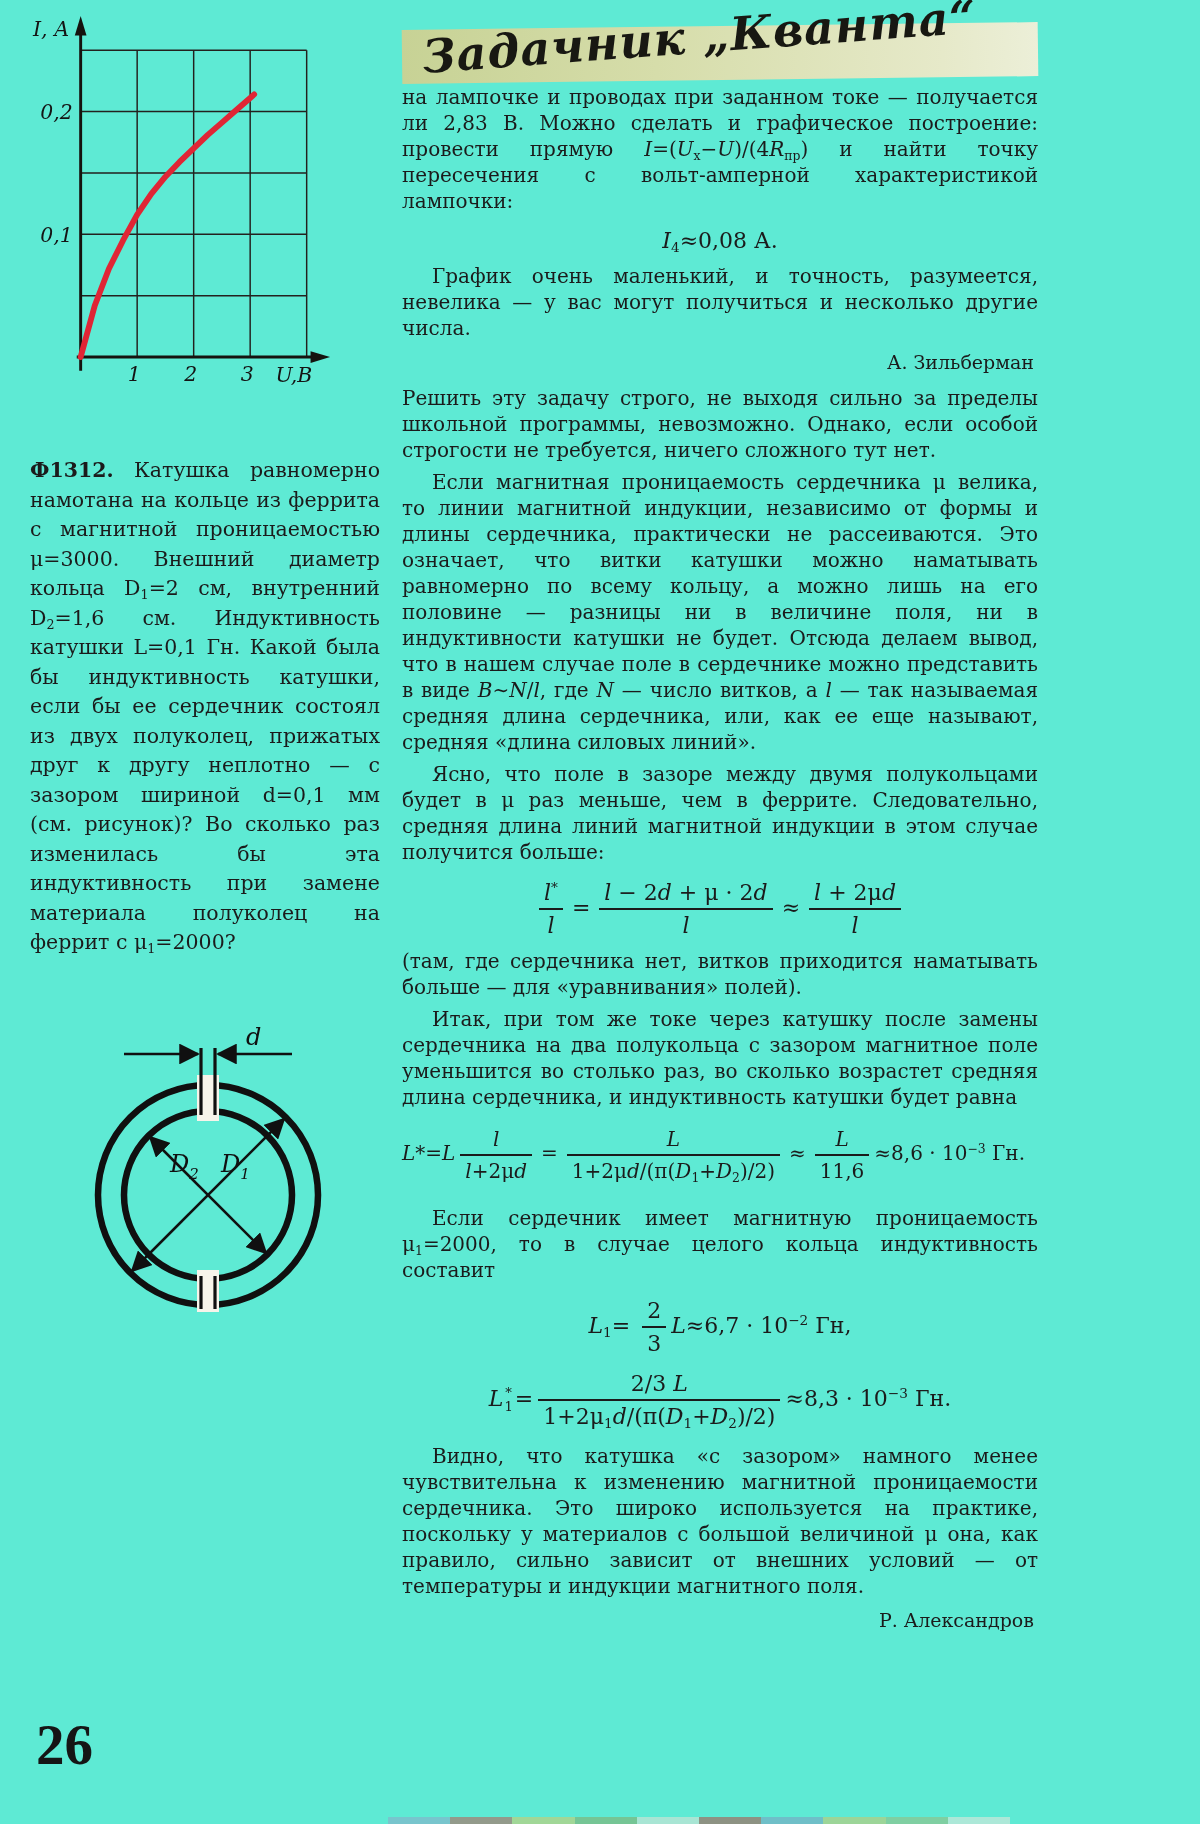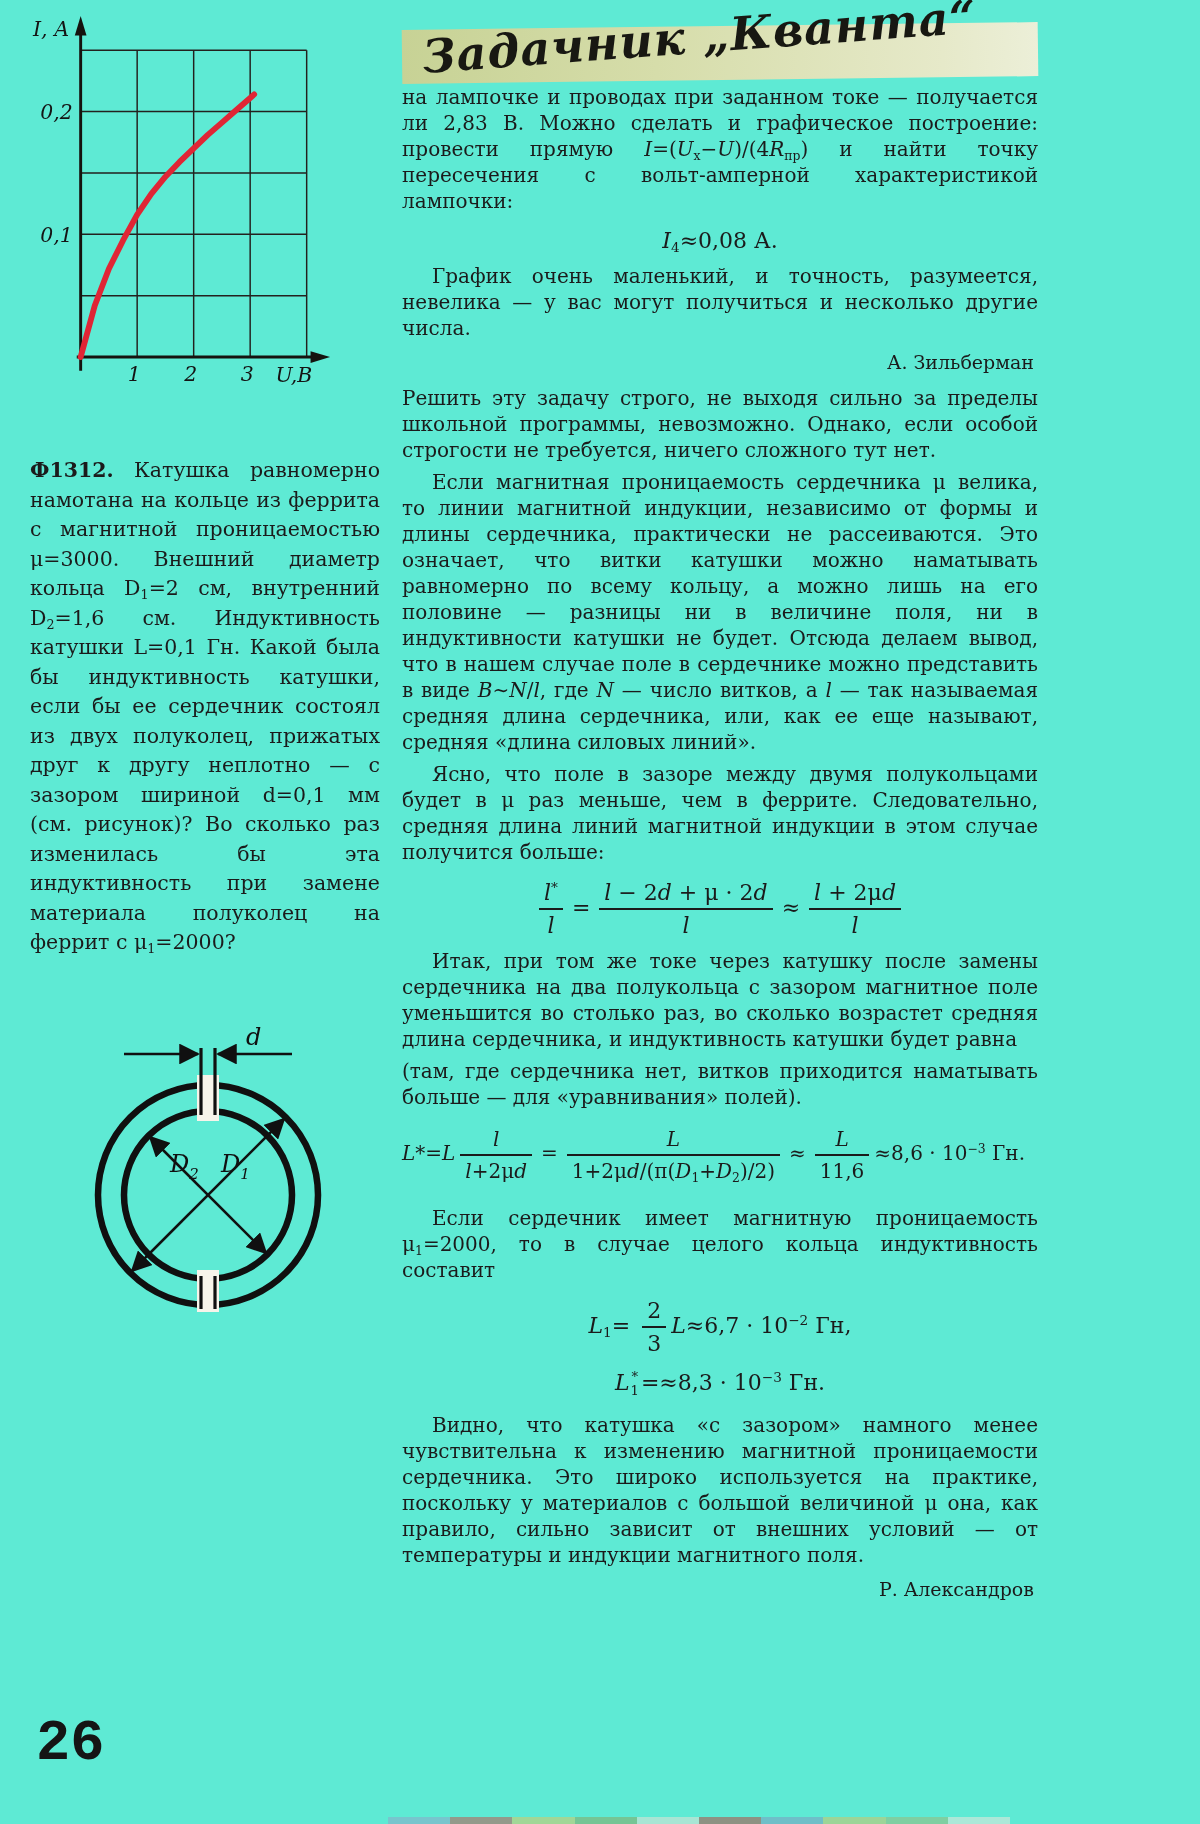--- a/index.html
+++ b/index.html
@@ -46,21 +46,21 @@
   .supsub{display:inline-flex;flex-direction:column;vertical-align:middle;
           font-size:60%;line-height:1.05;margin:0 2px 0 1px;font-style:normal;}
 
   
   .diagram-wrap{margin:62px 0 0 28px;}
   .dlbl{font-family:"DejaVu Serif",serif;font-style:italic;font-size:24px;fill:#101010;}
   .tsub{font-size:15px;}
 
   
   .pagenum{position:absolute;left:36px;top:1712px;
-           font-family:Liberation Mono, monospace;font-weight:bold;font-size:57px;color:#151515;}
+           font-family:Liberation Serif, serif;font-weight:bold;font-size:57px;color:#151515;}
   .edge{position:absolute;left:388px;bottom:0;width:622px;height:7px;display:flex;opacity:.55;}
 </style>
 </head>
 <body>
 
 <div class="page">
   <div class="cols">
 
     <div class="leftcol">
 
@@ -134,40 +134,40 @@
       <p class="body">Решить эту задачу строго, не выходя сильно за пределы школьной программы, невозможно. Однако, если особой строгости не требуется, ничего сложного тут нет.</p>
 
       <p class="body ind"><span>Если магнитная проницаемость сердечника μ велика, то линии магнитной индукции, независимо от формы и длины сердечника, практически не рассеиваются. Это означает, что витки катушки можно наматывать равномерно по всему кольцу, а можно лишь на его половине — разницы ни в величине поля, ни в индуктивности катушки не будет. Отсюда делаем вывод, что в нашем случае поле в сердечнике можно представить в виде </span><i>B</i><span>∼</span><i>N</i><span>/</span><i>l</i><span>, где </span><i>N</i><span> — число витков, а </span><i>l</i><span> — так называемая средняя длина сердечника, или, как ее еще называют, средняя «длина силовых линий».</span></p>
 
       <p class="body ind">Ясно, что поле в зазоре между двумя полукольцами будет в μ раз меньше, чем в феррите. Следовательно, средняя длина линий магнитной индукции в этом случае получится больше:</p>
 
       <div class="formula">
         <span class="frac"><span class="num"><i>l</i><sup>*</sup></span><span class="den"><i>l</i></span></span><span class="op">=</span><span class="frac"><span class="num"><i>l</i><span> − 2</span><i>d</i><span> + μ · 2</span><i>d</i></span><span class="den"><i>l</i></span></span><span class="op">≈</span><span class="frac"><span class="num"><i>l</i><span> + 2μ</span><i>d</i></span><span class="den"><i>l</i></span></span>
       </div>
 
+      <p class="body">(там, где сердечника нет, витков приходится наматывать больше — для «уравнивания» полей).</p>
+
       <p class="body ind">Итак, при том же токе через катушку после замены сердечника на два полукольца с зазором магнитное поле уменьшится во столько раз, во сколько возрастет средняя длина сердечника, и индуктивность катушки будет равна</p>
-
-      <p class="body">(там, где сердечника нет, витков приходится наматывать больше — для «уравнивания» полей).</p>
 
       <div class="formula tight" style="margin:16px 0 22px 0">
         <span><i>L</i><span>*=</span><i>L</i></span><span class="frac"><span class="num"><i>l</i></span><span class="den"><i>l</i><span>+2μ</span><i>d</i></span></span><span class="op">=</span><span class="frac"><span class="num"><i>L</i></span><span class="den"><span>1+2μ</span><i>d</i><span>/(π(</span><i>D</i><sub>1</sub><span>+</span><i>D</i><sub>2</sub><span>)/2)</span></span></span><span class="op">≈</span><span class="frac"><span class="num"><i>L</i></span><span class="den"><span>11,6</span></span></span><span><span>≈8,6 · 10</span><sup>−3</sup><span> Гн.</span></span>
       </div>
 
       <p class="body ind" style="margin-top:16px"><span>Если сердечник имеет магнитную проницаемость μ</span><sub>1</sub><span>=2000, то в случае целого кольца индуктивность составит</span></p>
 
       <div class="formula">
         <span><i>L</i><sub>1</sub><span>= </span></span><span class="frac"><span class="num"><span>2</span></span><span class="den"><span>3</span></span></span><span><i>L</i><span>≈6,7 · 10</span><sup>−2</sup><span> Гн,</span></span>
       </div>
 
 
       <div class="formula">
         <i>L</i><span class="supsub">
             <span>*</span>
             <span>1</span>
-          </span><span>=</span><span><span>≈8,3 · 10</span><sup>−3</sup><span> Гн.</span></span>
+          </span><span>=</span><span class="frac"><span class="num"><span>2/3 </span><i>L</i></span><span class="den"><span>1+2μ</span><sub>1</sub><i>d</i><span>/(π(</span><i>D</i><sub>1</sub><span>+</span><i>D</i><sub>2</sub><span>)/2)</span></span></span><span><span>≈8,3 · 10</span><sup>−3</sup><span> Гн.</span></span>
       </div>
 
       <p class="body ind" style="margin-top:14px">Видно, что катушка «с зазором» намного менее чувствительна к изменению магнитной проницаемости сердечника. Это широко используется на практике, поскольку у материалов с большой величиной μ она, как правило, сильно зависит от внешних условий — от температуры и индукции магнитного поля.</p>
 
       <div class="sig">Р. Александров</div>
     </div>
   </div>
 
   <div class="pagenum">26</div>
   <div class="edge">

